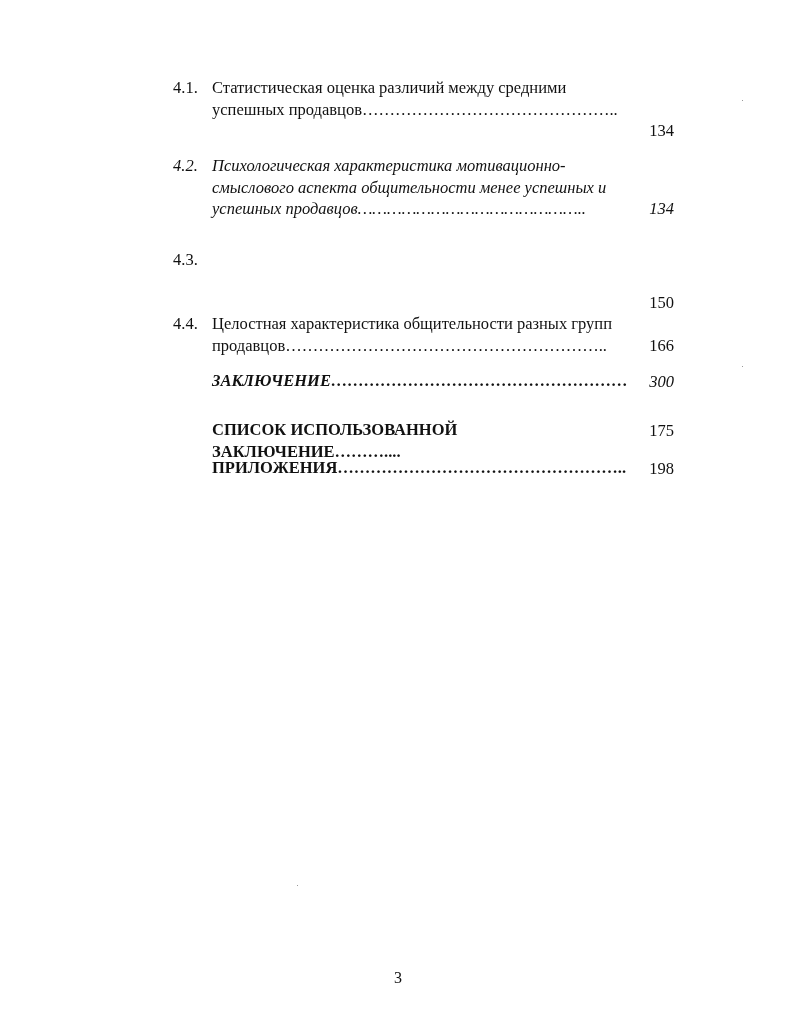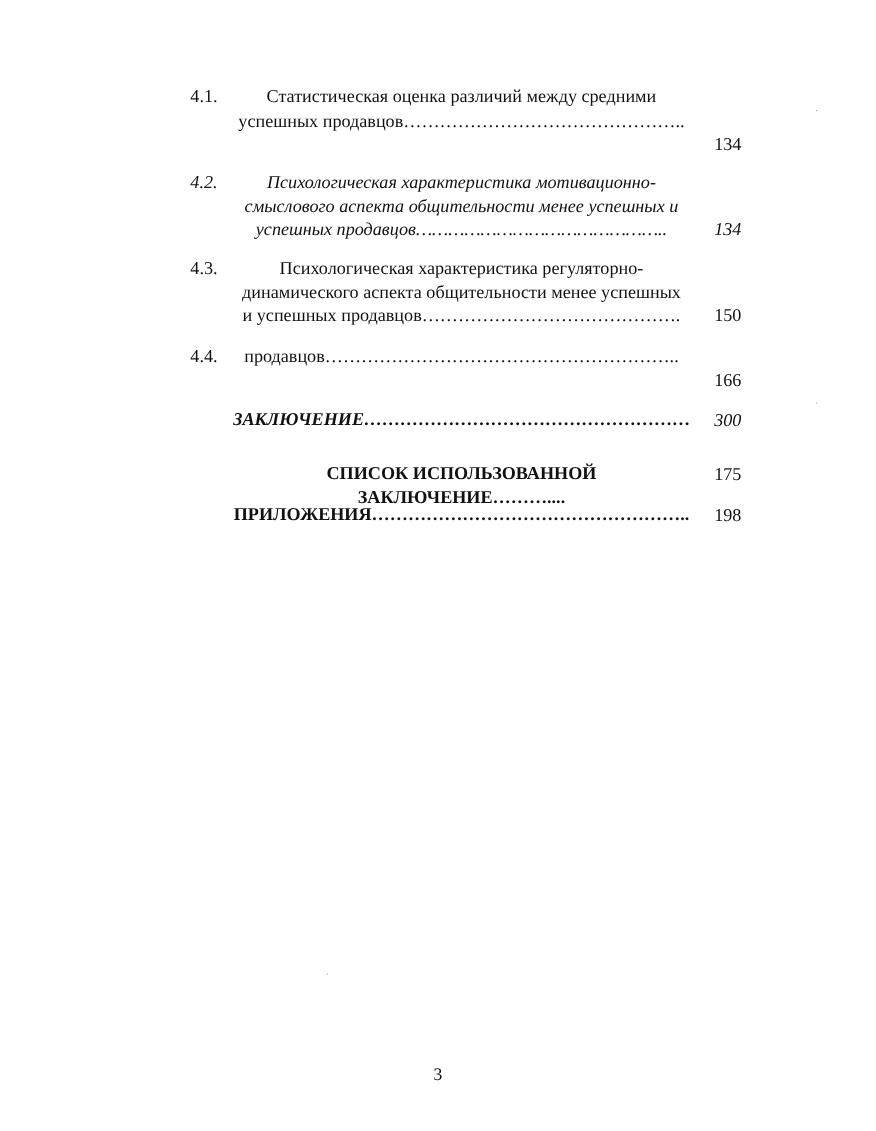--- a/index.html
+++ b/index.html
@@ -1,20 +1,20 @@
 <!DOCTYPE html>
 <html><head>
   <meta charset="utf-8">
   <style>
     html, body { margin: 0; padding: 0; background: #ffffff; }
     body { width: 796px; height: 1028px; position: relative; overflow: hidden;
       font-family: "Liberation Serif", serif; color: #111; }
     .entry { position: absolute; left: 173px; width: 505px; font-size: 16.5px; line-height: 21.5px; }
     .num { position: absolute; left: 0; top: 0; }
-    .text { position: absolute; left: 39px; width: 415px; text-align: center; }
+    .text { position: absolute; left: 39px; width: 415px; }
     .page { position: absolute; right: 4px; bottom: 0; }
     .bold { font-weight: bold; }
     .footer { position: absolute; left: 0; width: 796px; top: 969px; text-align: center; font-size: 16px; }
     .dot { position: absolute; width: 1px; height: 1px; background: #999; }
   </style>
 </head>
 <body>
 
 <div class="entry" style="top:77px;height:64px;font-family:Liberation Serif, serif;">
   <span class="num">4.1.</span>
@@ -28,33 +28,29 @@
 <div class="entry" style="top:155px;height:64px;font-style:italic;">
   <span class="num">4.2.</span>
   <div class="text">
     <div>Психологическая характеристика мотивационно-</div>
     <div>смыслового аспекта общительности менее успешных и</div>
     <div>успешных продавцов………………………………………..</div>
   </div>
   <span class="page">134</span>
 </div>
 
-<div class="entry" style="top:233px;height:64px;">
+<div class="entry" style="top:249px;height:64px;">
   <span class="num">4.3.</span>
-  <div class="text">
-    <div>Психологическая характеристика регуляторно-</div>
-    <div>динамического аспекта общительности менее успешных</div>
-    <div>и успешных продавцов…………………………………….</div>
-  </div>
   <span class="page">150</span>
 </div>
 
 <div class="entry" style="top:313px;height:43px;">
   <span class="num">4.4.</span>
   <div class="text">
+    <div>Целостная характеристика общительности разных групп</div>
     <div>продавцов…………………………………………………..</div>
   </div>
   <span class="page">166</span>
 </div>
 
 <div class="entry" style="top:370px;height:22px;font-style:italic;">
   <div class="text bold">
     <div>ЗАКЛЮЧЕНИЕ………………………………………………</div>
   </div>
   <span class="page">300</span>

